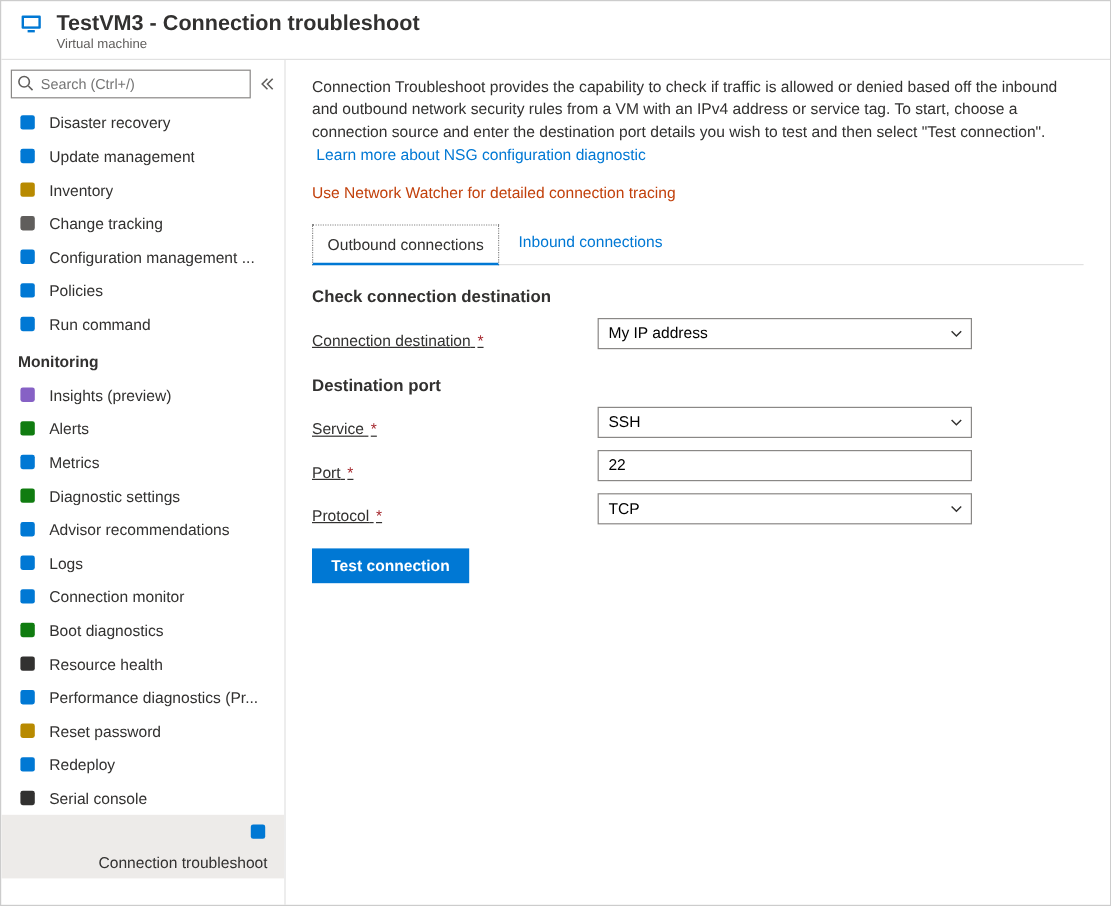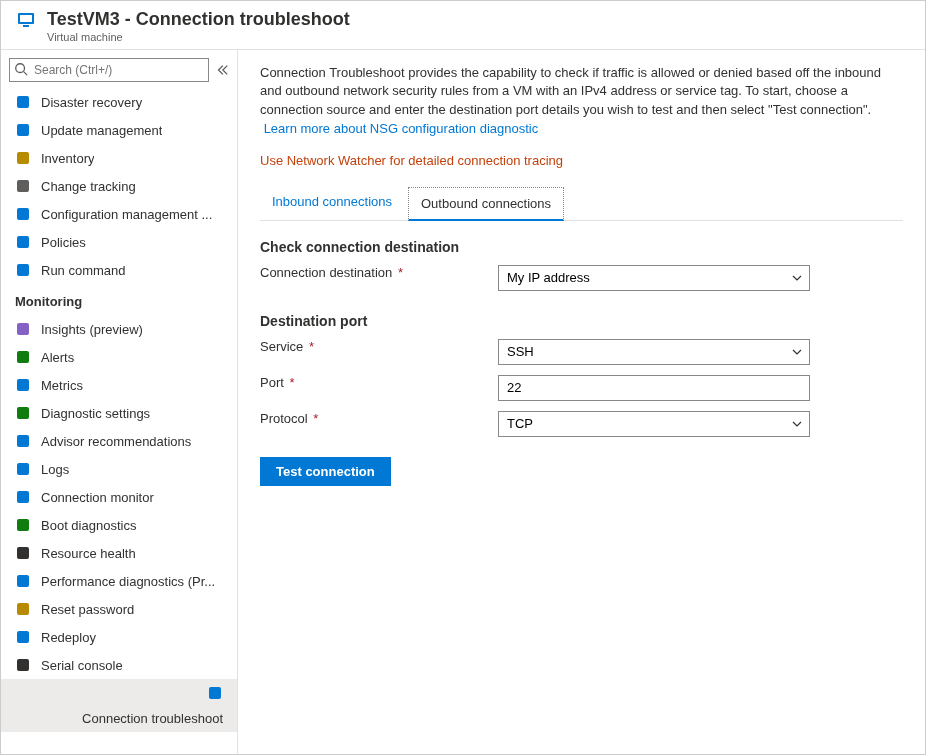--- a/index.html
+++ b/index.html
@@ -33,21 +33,21 @@
 .main { flex: 1; padding: 14px 22px; overflow-y: auto; }
 .desc { font-size: 13px; line-height: 1.45; color: #323130; margin-bottom: 14px; }
 .desc a { color: #0078d4; text-decoration: none; cursor: pointer; }
 .link { color: #c2410c; text-decoration: none; display: inline-block; margin-bottom: 18px; font-size: 13px; cursor: pointer; }
 
 .tabs { display: flex; border-bottom: 1px solid #e1e1e1; margin-bottom: 18px; }
 .tab { padding: 8px 12px; font-size: 13px; cursor: pointer; color: #0078d4; border-bottom: 2px solid transparent; margin-right: 4px; }
 .tab.active { color: #323130; border: 1px dotted #888; border-bottom: 2px solid #0078d4; position: relative; top: 1px; background: #fff; }
 
 .section-title { font-size: 14px; font-weight: 600; margin-bottom: 10px; }
-.form-row { display: flex; align-items: flex-start; margin-bottom: 10px; }
+.form-row { display: flex; align-items: flex-end; margin-bottom: 10px; text-decoration: underline; }
 .form-label { width: 190px; font-size: 13px; }
 .form-label .req { color: #a4262c; margin-left: 2px; }
 .form-control { flex: 1; max-width: 360px; padding-left: 48px; }
 .select, .input { width: 100%; height: 26px; border: 1px solid #8a8886; background: #fff; padding: 0 26px 0 8px; font-size: 13px; font-family: inherit; appearance: none; position: relative; }
 .select-wrap { position: relative; max-width: 360px; }
 .select-wrap .chev { position: absolute; right: 7px; top: 7px; pointer-events: none; color: #323130; }
 
 .action-btn { margin-top: 10px; background: #0078d4; color: #fff; border: none; padding: 7px 16px; font-size: 13px; font-weight: 600; cursor: pointer; }
 
 .section-gap { margin-top: 22px; }
@@ -272,22 +272,22 @@
 
   <div class="main">
     <div class="desc">
       <span>Connection Troubleshoot provides the capability to check if traffic is allowed or denied based off the inbound and outbound network security rules from a VM with an IPv4 address or service tag. To start, choose a connection source and enter the destination port details you wish to test and then select "Test connection".</span>
       &nbsp;<a>Learn more about NSG configuration diagnostic</a>
     </div>
 
     <a class="link">Use Network Watcher for detailed connection tracing</a>
 
     <div class="tabs">
+      <div class="tab active">Outbound connections</div>
       <div class="tab">Inbound connections</div>
-      <div class="tab active">Outbound connections</div>
     </div>
 
     <div class="section-title">Check connection destination</div>
     <div class="form-row">
       <div class="form-label"><span>Connection destination</span> <span class="req">*</span></div>
       <div class="form-control select-wrap">
         <select class="select">
           <option>My IP address</option>
         </select>
         <span class="chev"><svg width="12" height="12" viewBox="0 0 12 12" fill="none" stroke="currentColor" stroke-width="1.2">

